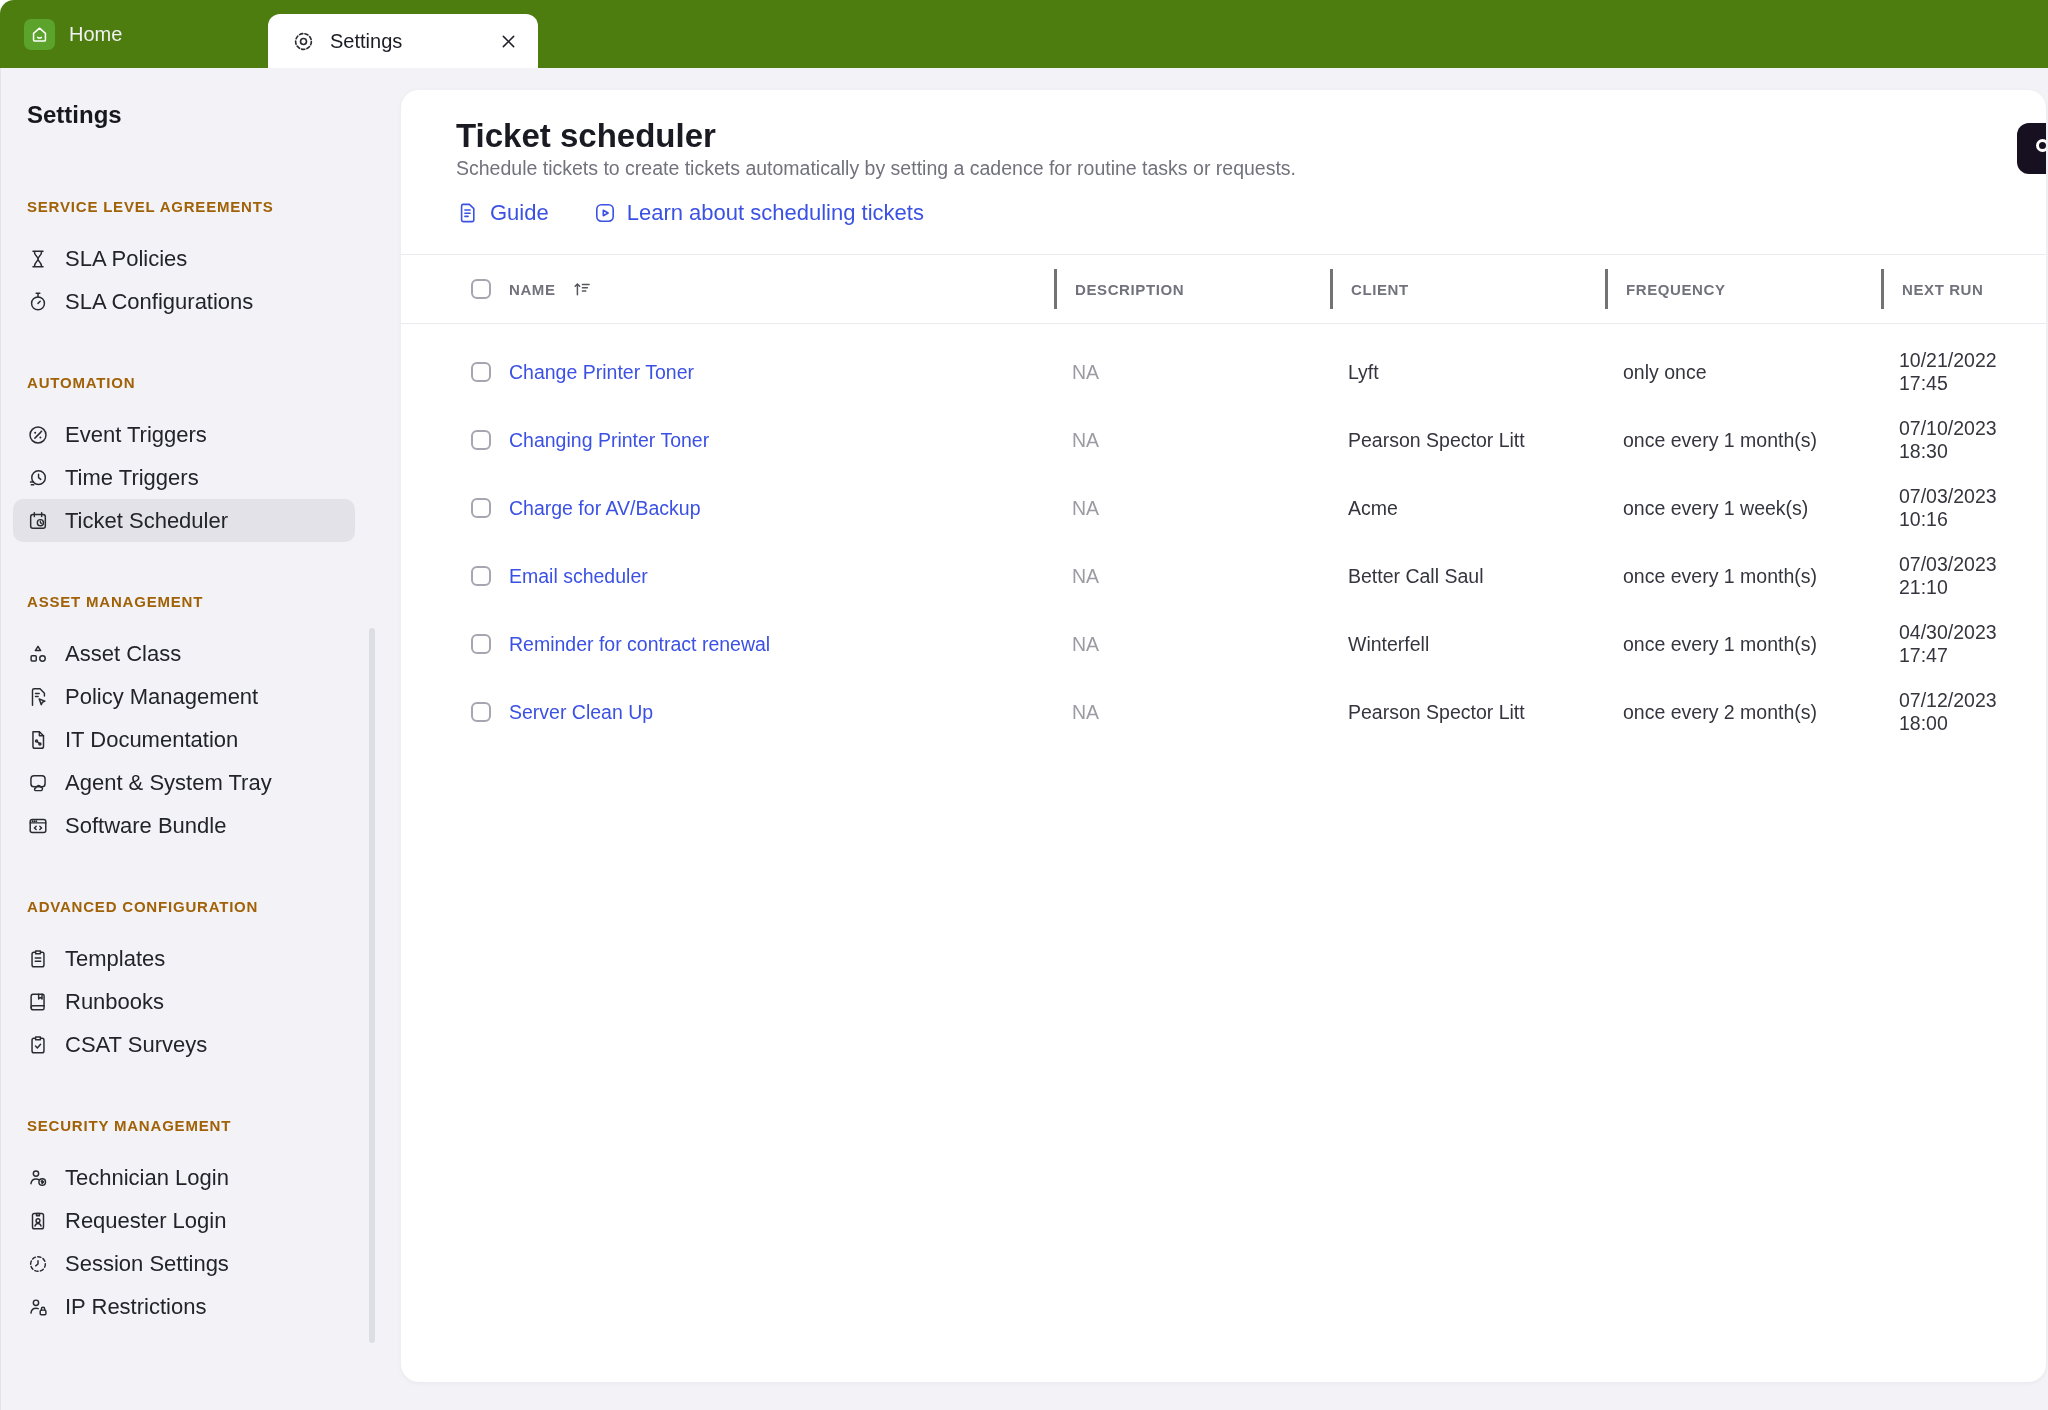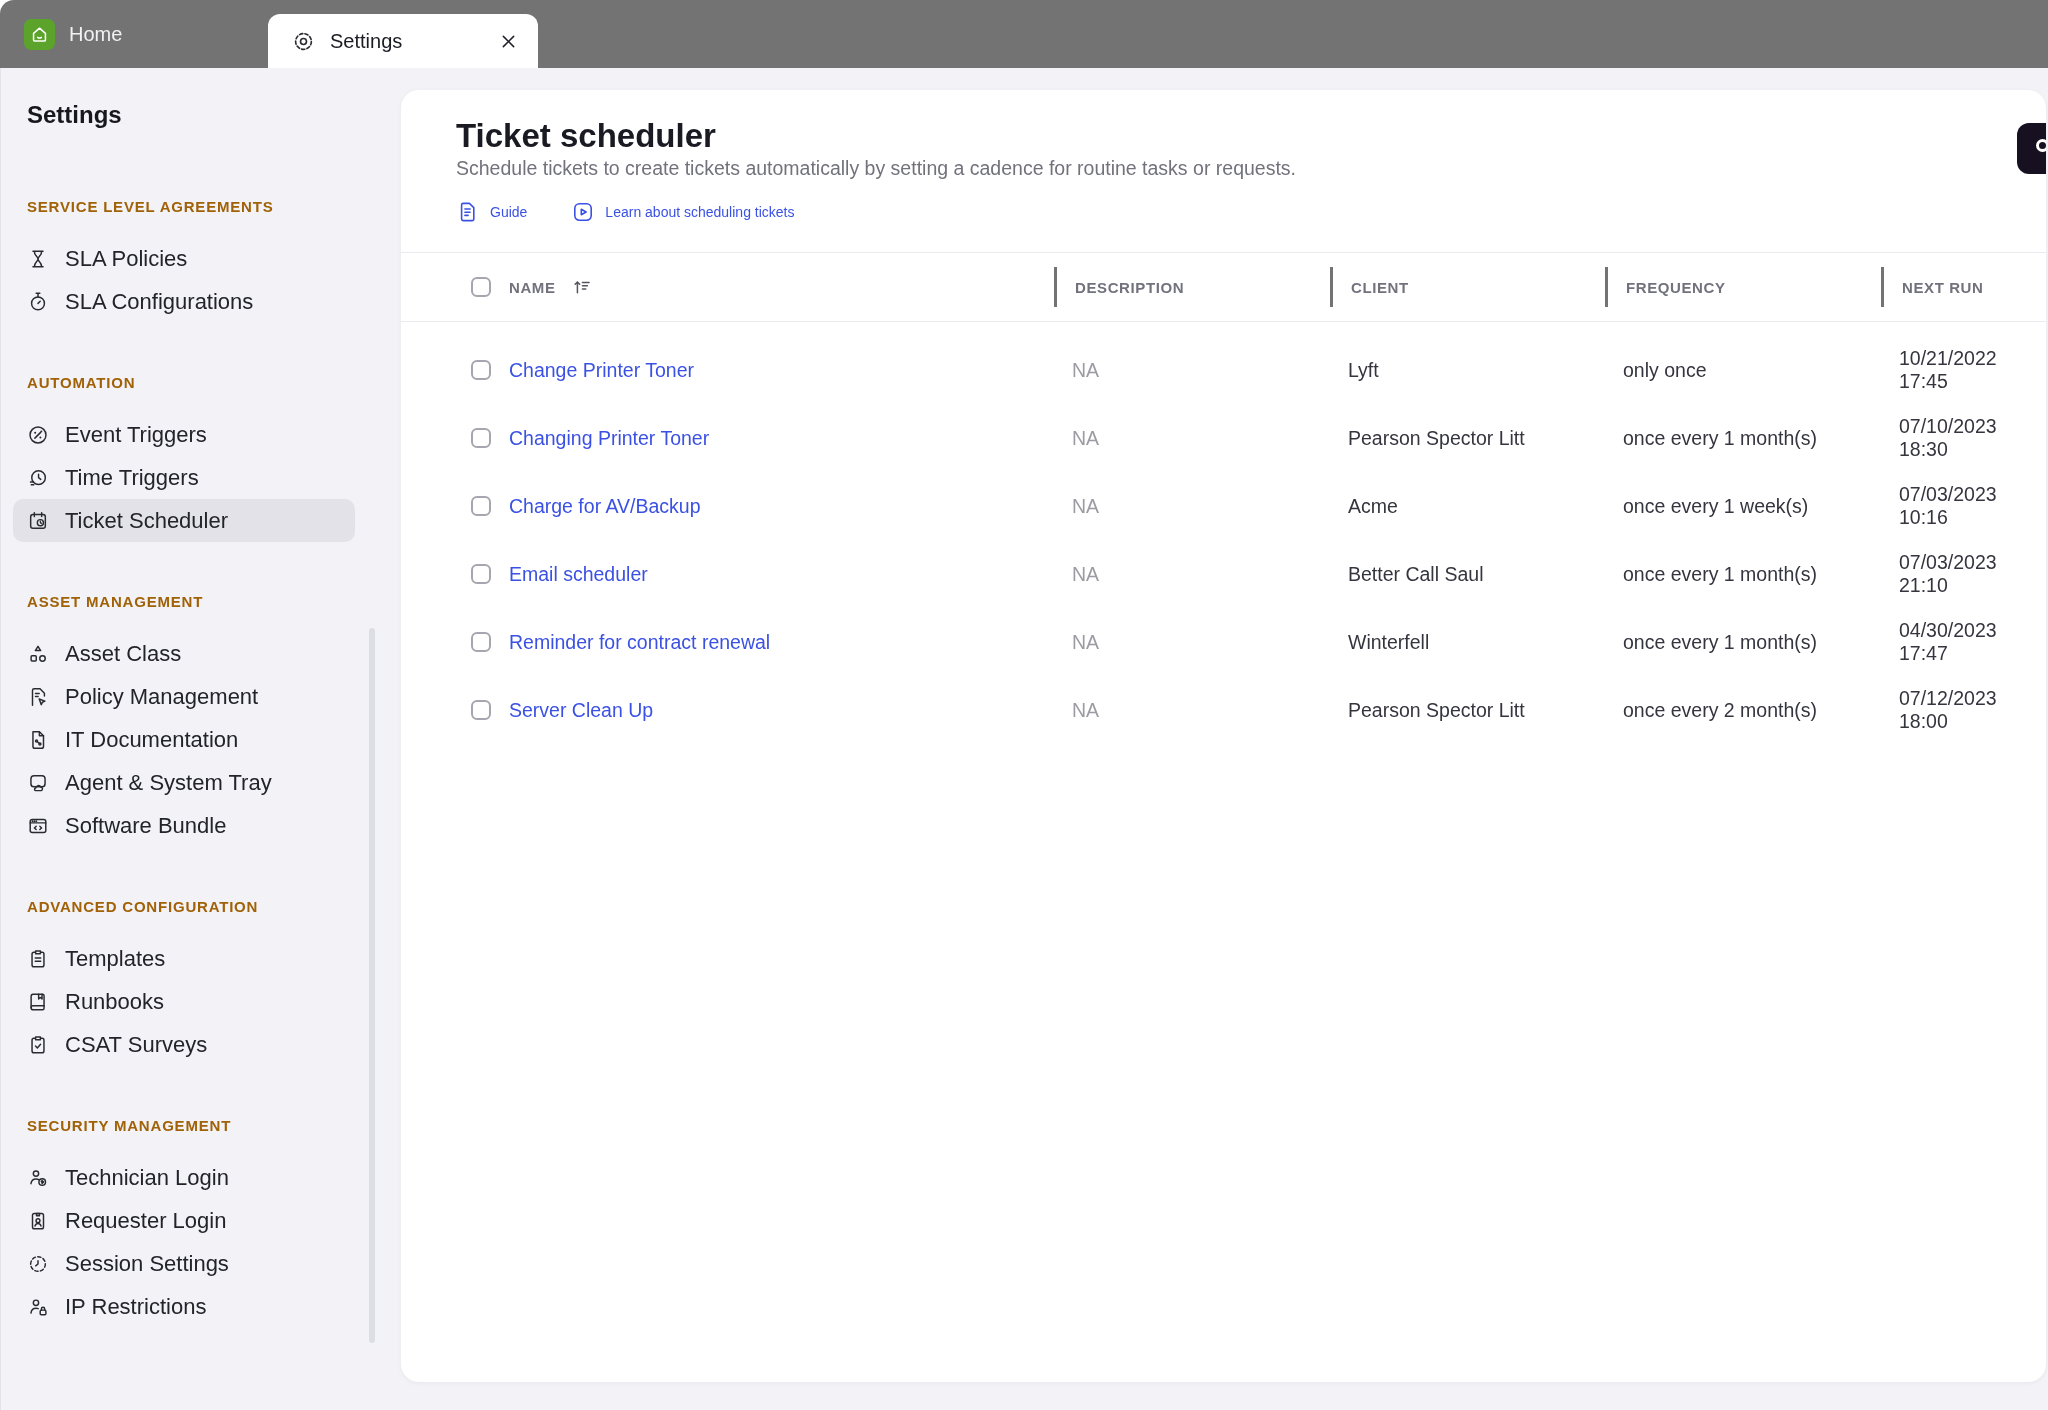--- a/index.html
+++ b/index.html
@@ -3,21 +3,21 @@
 <meta charset="utf-8">
 <style>
   * { box-sizing: border-box; }
   html,body { margin:0; padding:0; background:#ffffff; }
   body { width:2048px; height:1410px; overflow:hidden;
          font-family:"Liberation Sans", sans-serif; }
   .app { position:relative; width:2048px; height:1410px; }
 
   
   .topbar { position:absolute; top:0; left:0; right:0; height:68px;
-            background:#737373; border-top-left-radius:14px; }
+            background:#4d7c0f; border-top-left-radius:14px; }
   .home-tab { position:absolute; left:14px; top:0; height:68px;
               display:flex; align-items:center; gap:14px; padding:0 10px; cursor:default; }
   .home-icon { width:31px; height:31px; background:#5ba32b; border-radius:7px;
                display:flex; align-items:center; justify-content:center; }
   .home-label { color:#f1f1f4; font-size:20px; }
   .settings-tab { position:absolute; left:268px; top:14px; width:270px; height:54px;
                   background:#ffffff; border-radius:12px 12px 0 0;
                   display:flex; align-items:center; padding:0 20px 0 24px; }
   .settings-tab .tab-label { flex:1; margin-left:15px; font-size:20px; color:#1b1b24; }
   .tab-icon { display:flex; color:#2a2a33; }
@@ -47,21 +47,21 @@
 
   
   .card { position:absolute; left:400px; top:22px; right:2px; bottom:28px;
           background:#ffffff; border-radius:18px; overflow:hidden;
           box-shadow:0 1px 5px rgba(21,14,30,0.05); }
   .card-head { padding:26px 0 0 55px; }
   .page-title { font-size:33px; font-weight:700; color:#1a1a22; line-height:40px; }
   .page-subtitle { font-size:19.5px; color:#72727d; line-height:24px; }
   .links-row { margin-top:20px; display:flex; align-items:center; gap:44px; }
   .head-link { display:flex; align-items:center; gap:10px; color:#3b51e3;
-               font-size:14px; cursor:pointer; }
+               font-size:22px; cursor:pointer; }
   .head-link svg { width:24px; height:24px; }
   .divider { height:1px; background:#eaeaef; margin-top:28px; }
 
   
   .thead, .trow { display:grid;
      grid-template-columns:38px 545px 276px 275px 276px 1fr;
      align-items:center; padding-left:70px; }
   .thead { height:69px; border-bottom:1px solid #eaeaef; }
   .th { font-size:15px; font-weight:600; letter-spacing:0.6px; color:#72727d; }
   .th-name { display:flex; align-items:center; gap:16px; }

